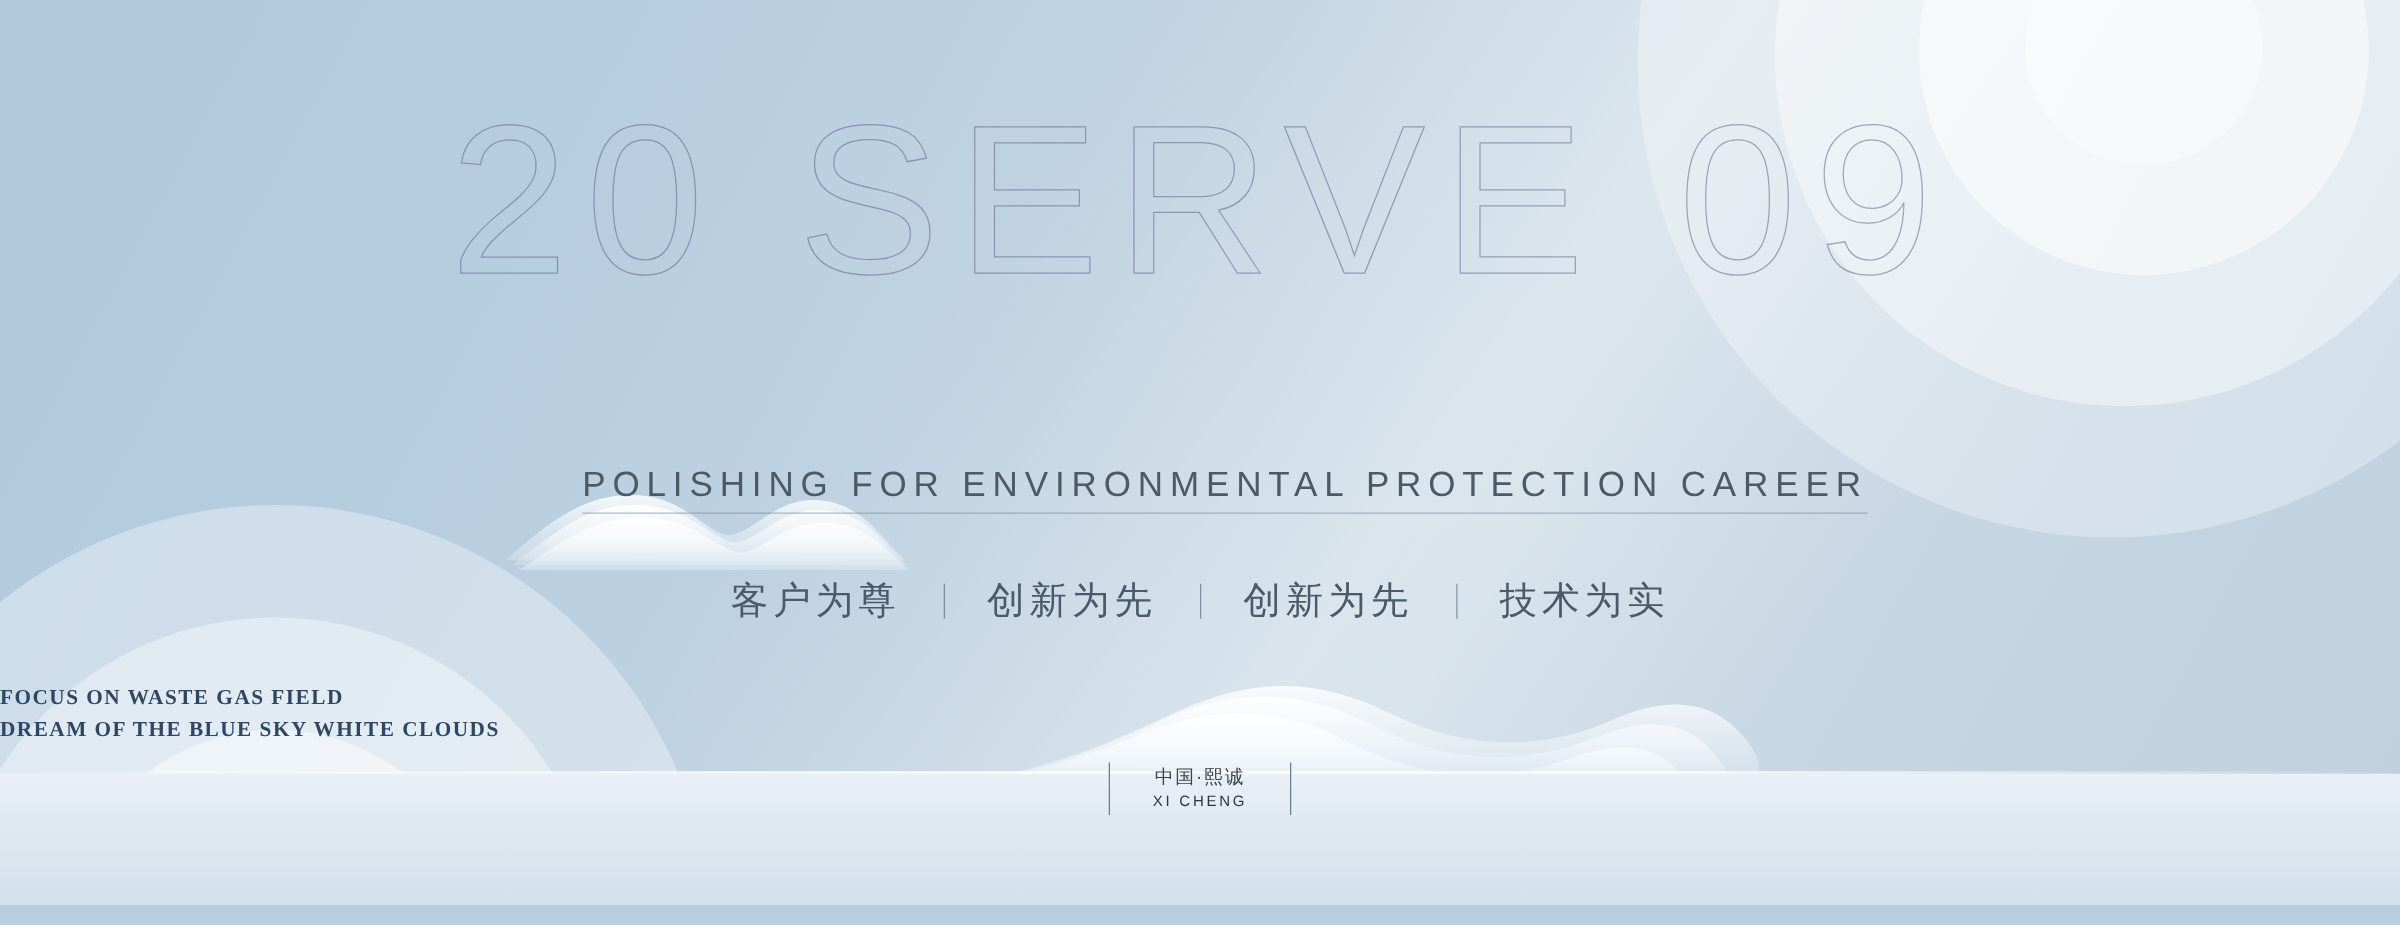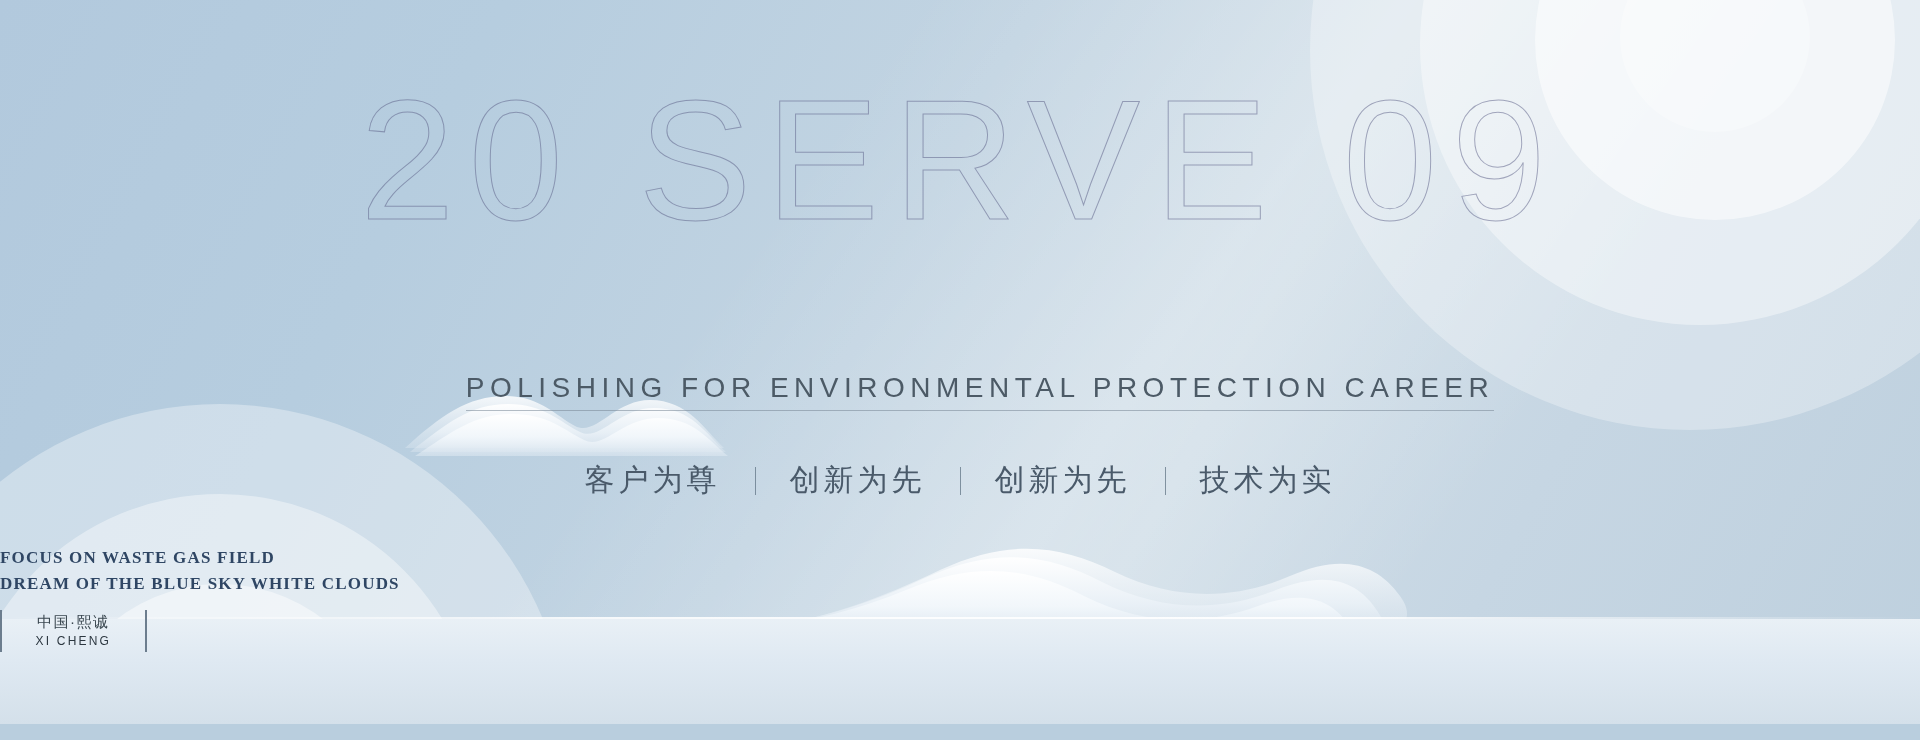--- a/index.html
+++ b/index.html
@@ -126,21 +126,21 @@
   .tagline{
     font-family:"Liberation Serif","DejaVu Serif",serif;
     font-size:17px;font-weight:700;letter-spacing:1.2px;
     color:#2f4664;line-height:1.55;
     margin:0;
   }
 
   
   .brand{
     position:absolute;left:0;right:0;bottom:72px;
-    display:flex;align-items:center;gap:34px;
+    display:flex;align-items:center;justify-content:center;gap:34px;
   }
   .brand-bar{
     width:1.5px;height:42px;background:#6c7d8e;display:block;
   }
   .brand-txt{text-align:center;}
   .brand-cn{
     font-family:"Liberation Sans","DejaVu Sans",sans-serif;
     font-size:15px;letter-spacing:1.5px;color:#39464f;line-height:1.45;
   }
   .brand-en{

